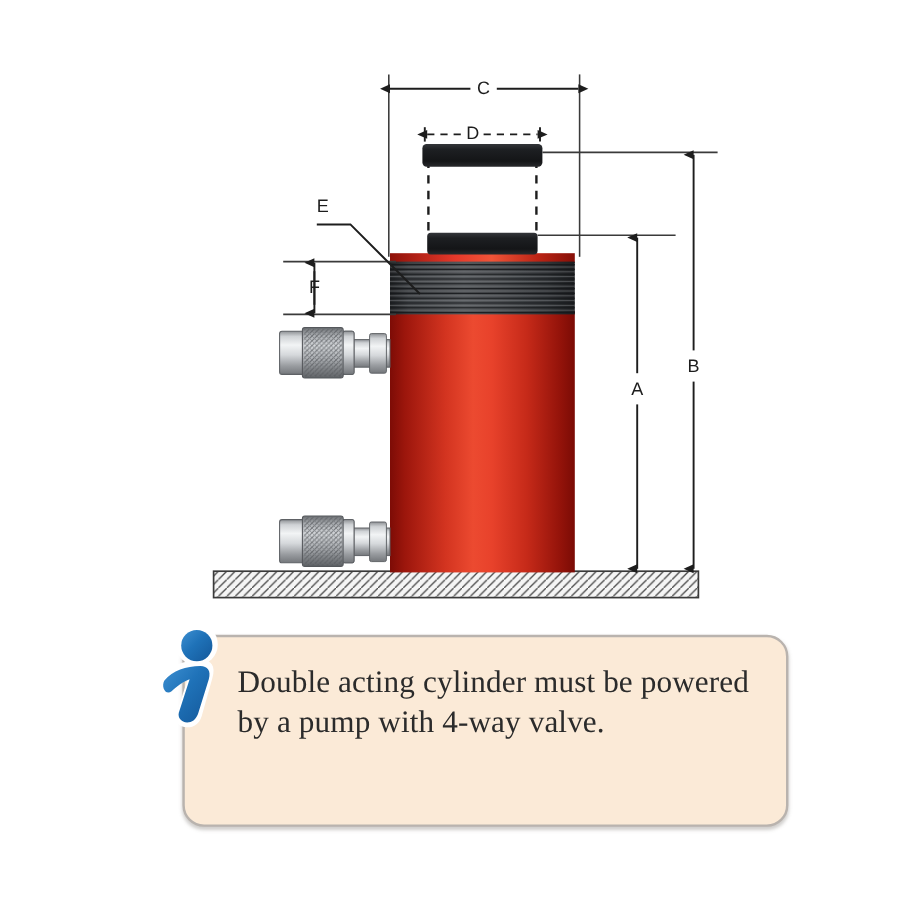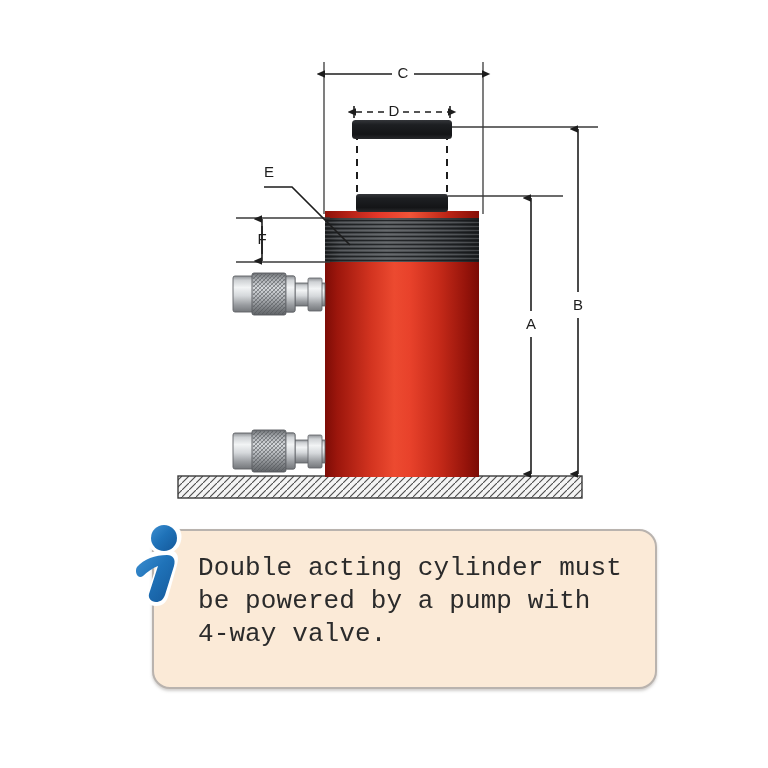--- a/index.html
+++ b/index.html
@@ -55,21 +55,21 @@
     background: #fbead7;
     border: 2px solid #b9b3ae;
     border-radius: 18px;
     box-shadow: 0 2px 3px rgba(120,115,110,0.35);
   }
   #info-text {
     position: absolute;
     left: 44px;
     top: 21px;
     width: 430px;
-    font-family: Liberation Mono, monospace;
+    font-family: Liberation Serif, serif;
     font-size: 26px;
     line-height: 33px;
     color: #2b2b2b;
     letter-spacing: 0.1px;
   }
   #info-icon {
     position: absolute;
     left: 118px;
     top: 517px;
     width: 82px;

